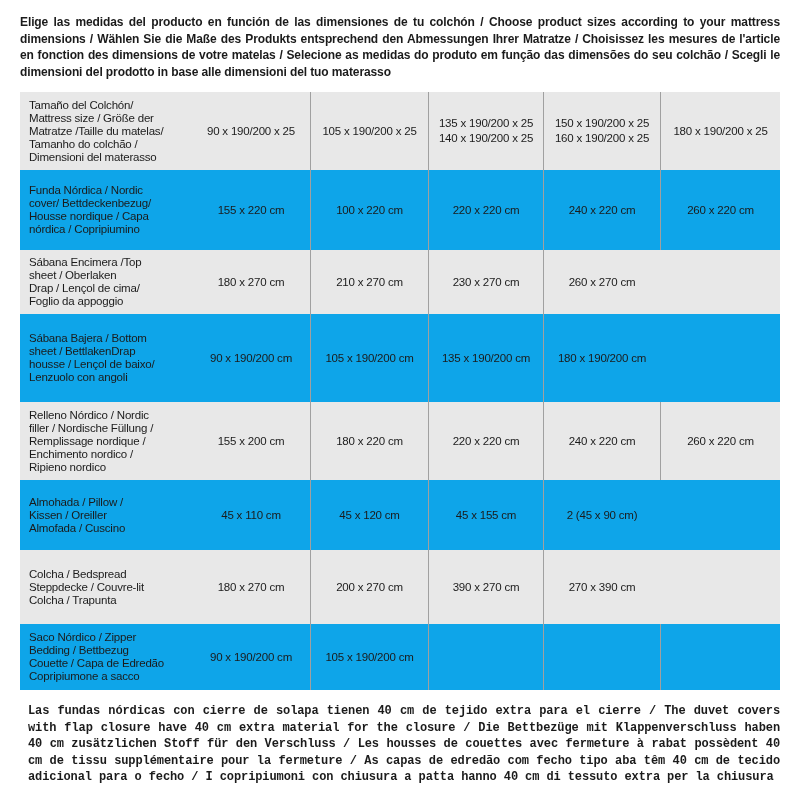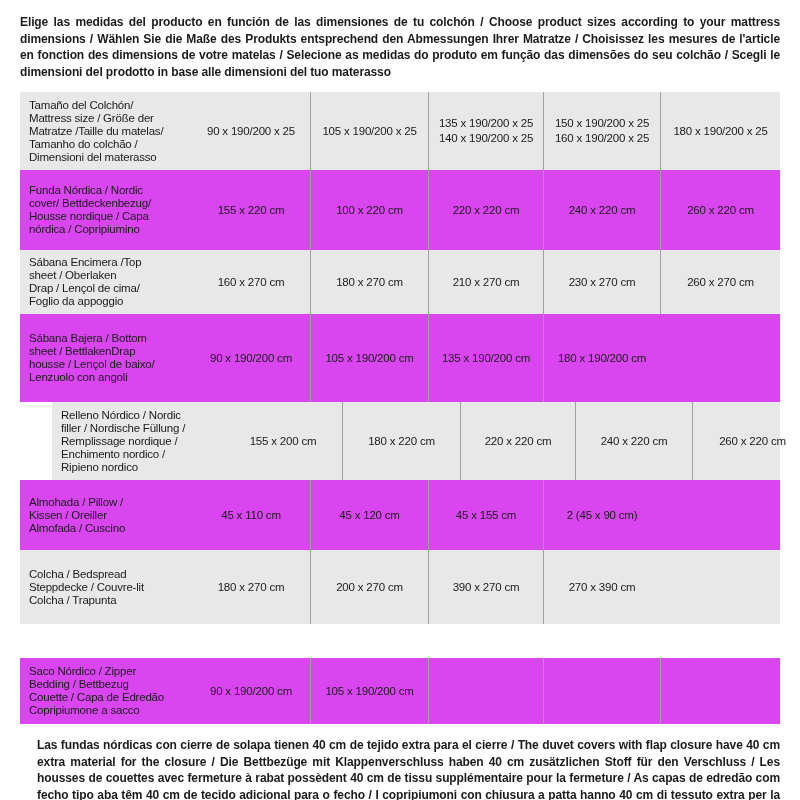--- a/index.html
+++ b/index.html
@@ -18,31 +18,31 @@
   }
   .intro, .footnote {
     font-size: 12px;
     line-height: 16.5px;
     font-weight: bold;
     text-align: justify;
     letter-spacing: -0.1px;
     white-space: normal;
   }
   .intro { margin: 2px 0 12px 0; }
-  .footnote { margin: 13px 0 0 17px; }
+  .footnote { margin: 13px 0 0 8px; font-family: Liberation Mono, monospace; }
 
   .sizes-table {
     width: 760px;
   }
   .trow {
     display: grid;
     grid-template-columns: 172px 118px 118px 115px 117px 120px;
   }
   .trow.stripe { background: #e8e8e8; }
-  .trow.plain  { background: #d946ef; }
+  .trow.plain  { background: #0ea5e9; }
 
   .cell {
     display: flex;
     align-items: center;
     box-sizing: border-box;
     font-weight: normal;
     font-size: 11.5px;
     letter-spacing: -0.2px;
     white-space: pre-line;
   }
@@ -59,24 +59,24 @@
   }
   
   .trow > .cell:nth-child(n+3) {
     border-left: 1px solid #a0a0a0;
   }
   
   .r1 { min-height: 78px; }
   .r2 { min-height: 80px; }
   .r3 { min-height: 64px; }
   .r4 { min-height: 88px; }
-  .r5 { min-height: 78px; margin-left: 32px; }
+  .r5 { min-height: 78px; }
   .r6 { min-height: 70px; }
   .r7 { min-height: 74px; }
-  .r8 { min-height: 66px; margin-top: 34px; }
+  .r8 { min-height: 66px; }
 </style>
 </head>
 <body>
 
 <div class="page">
 
   <p class="intro">Elige las medidas del producto en función de las dimensiones de tu colchón / Choose product sizes according to your mattress dimensions / Wählen Sie die Maße des Produkts entsprechend den Abmessungen Ihrer Matratze / Choisissez les mesures de l'article en fonction des dimensions de votre matelas / Selecione as medidas do produto em função das dimensões do seu colchão / Scegli le dimensioni del prodotto in base alle dimensioni del tuo materasso</p>
 
   <div class="sizes-table">
 
@@ -105,21 +105,20 @@
       <div class="cell val">220 x 220 cm</div>
       <div class="cell val">240 x 220 cm</div>
       <div class="cell val">260 x 220 cm</div>
     </div>
 
     <div class="trow stripe r3">
       <div class="cell label">Sábana Encimera /Top
 sheet / Oberlaken
 Drap / Lençol de cima/
 Foglio da appoggio</div>
-      <div class="cell val">160 x 270 cm</div>
       <div class="cell val">180 x 270 cm</div>
       <div class="cell val">210 x 270 cm</div>
       <div class="cell val">230 x 270 cm</div>
       <div class="cell val">260 x 270 cm</div>
     </div>
 
     <div class="trow plain r4">
       <div class="cell label">Sábana Bajera / Bottom
 sheet / BettlakenDrap
 housse / Lençol de baixo/

